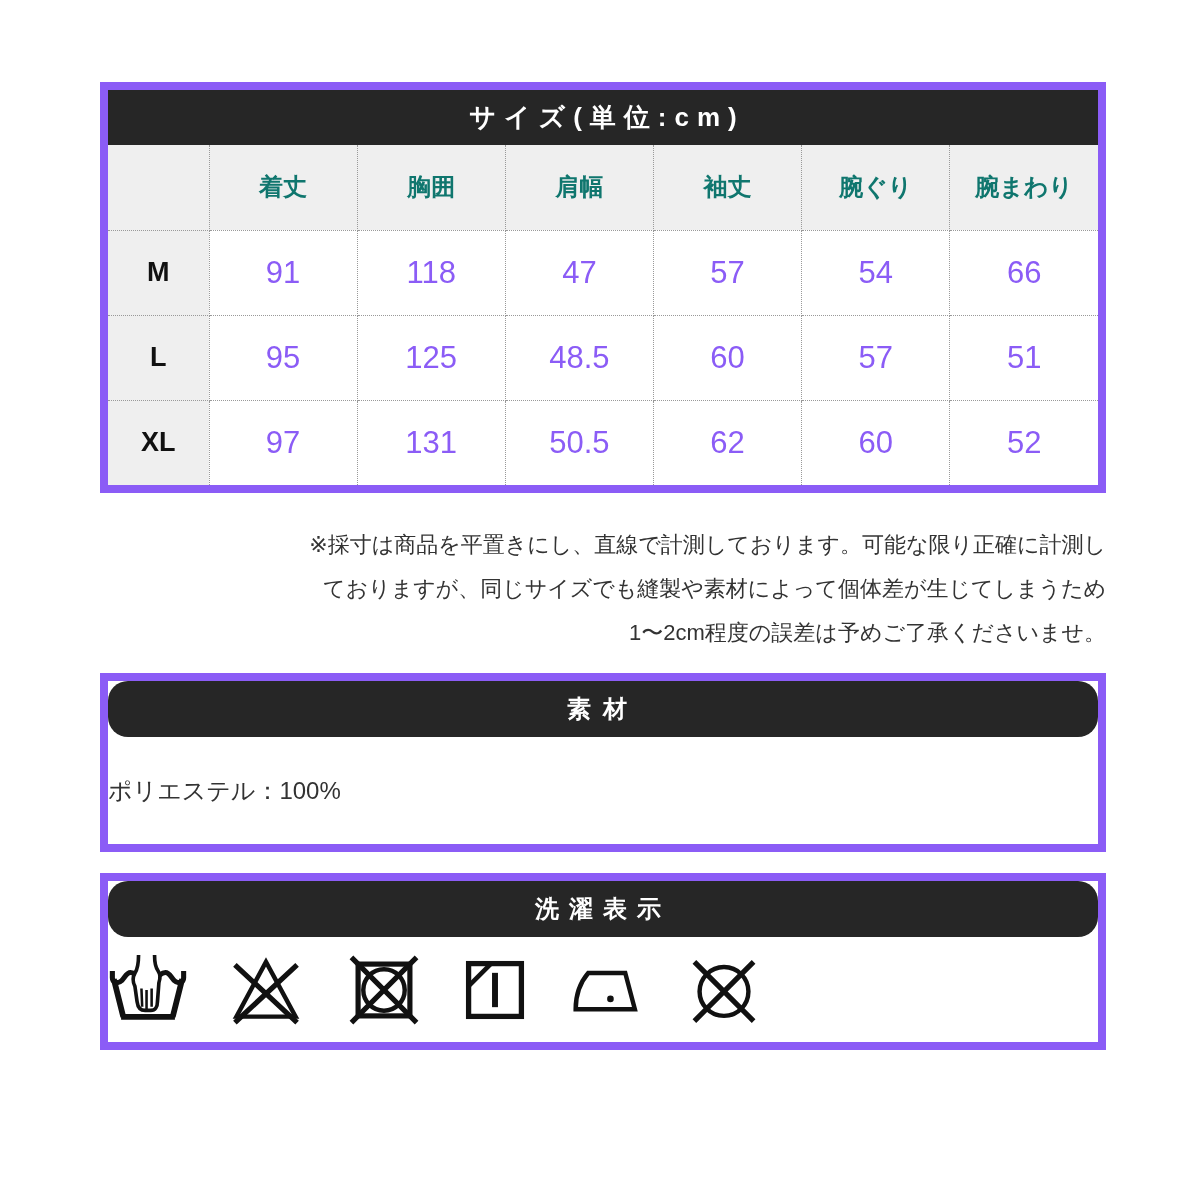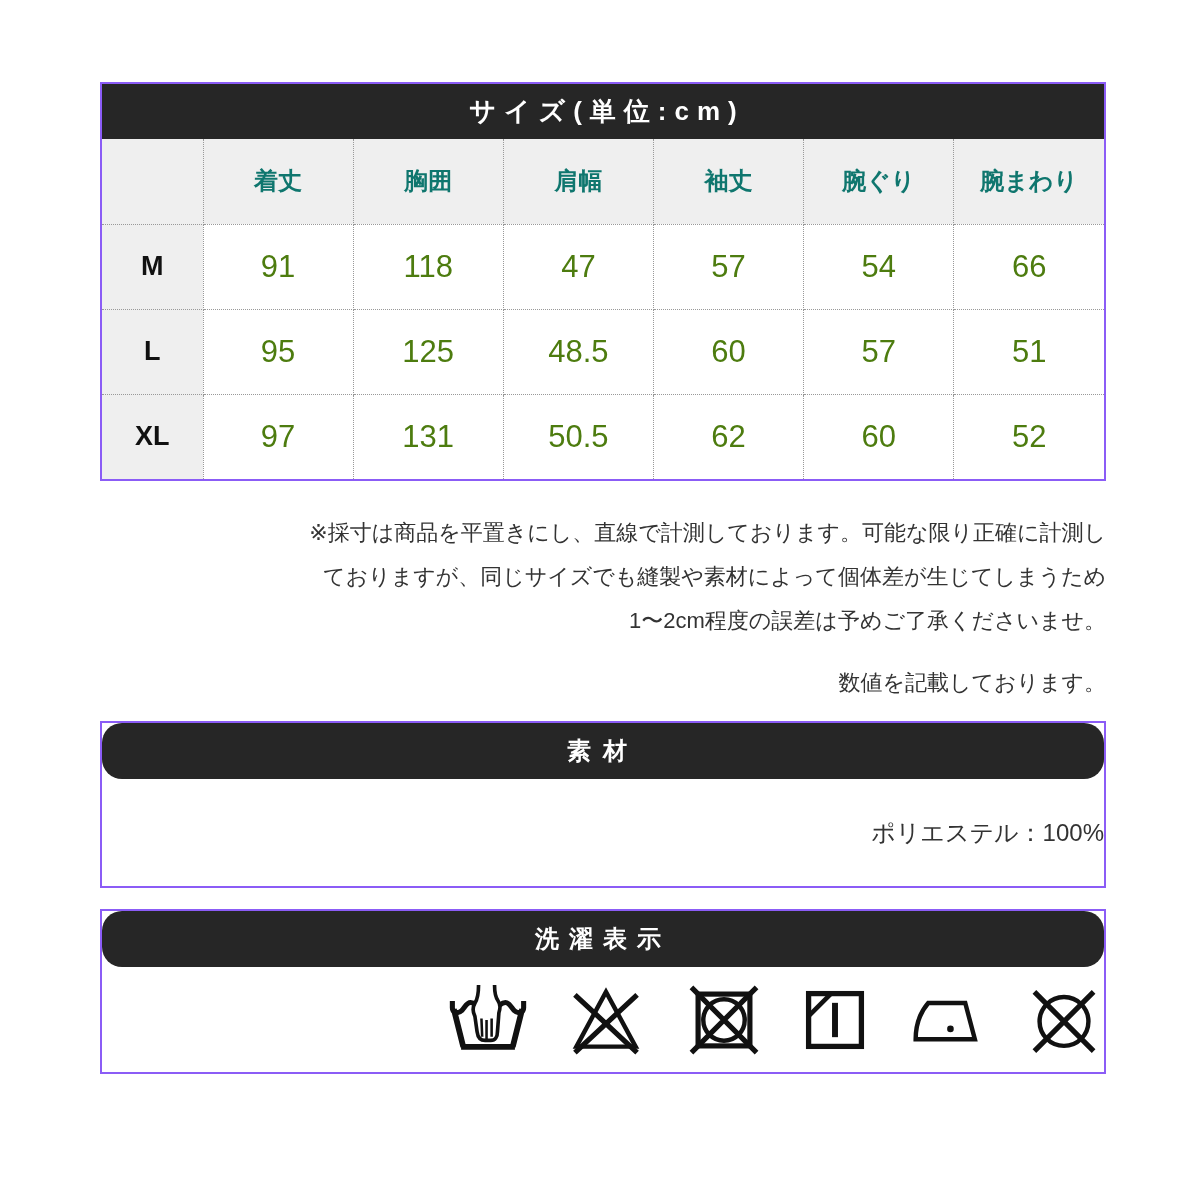--- a/index.html
+++ b/index.html
@@ -5,21 +5,21 @@
   * { box-sizing: border-box; }
   html,body { margin:0; padding:0; }
   body {
     width:1200px; height:1200px; background:#ffffff;
     font-family:"Liberation Sans","DejaVu Sans",sans-serif;
     color:#333;
   }
   .page { width:1006px; margin-left:100px; padding-top:82px; }
 
   
-  .sectionbox { border:2px solid #8b5cf6; background:#fff; }
+  .sectionbox { border:8px solid #8b5cf6; background:#fff; }
   .bar {
     background:#262626; color:#ffffff; text-align:center;
     font-weight:bold; white-space:nowrap; overflow:hidden;
   }
   .bar-size   { height:55px; line-height:55px; font-size:26px; letter-spacing:8px;  text-indent:8px; }
   .bar-small  { height:56px; line-height:56px; font-size:24px;border-radius:20px; }
   .ls12 { letter-spacing:12px; text-indent:12px; }
   .ls10 { letter-spacing:10px; text-indent:10px; }
 
   
@@ -30,33 +30,33 @@
     border:1px dotted #999; height:85px; padding:0;
     text-align:center; vertical-align:middle;
   }
   table.size tr:first-child > * { border-top:none; }
   table.size tr:last-child  > * { border-bottom:none; }
   table.size tr > *:first-child { border-left:none; }
   table.size tr > *:last-child  { border-right:none; }
   th.colh  { background:#efefef; font-size:24px; color:#0f766e; font-weight:bold; }
   th.corner{ background:#efefef; }
   th.rowh  { background:#efefef; font-size:27px; color:#111; font-weight:bold; }
-  td.val   { background:#ffffff; font-size:31px; color:#4d7c0f; font-weight:400; }
+  td.val   { background:#ffffff; font-size:31px; color:#8b5cf6; font-weight:400; }
 
   
   .notes { margin:30px 0 0 30px; font-size:22px; line-height:44px; color:#333; }
   .note + .note { margin-top:18px; }
   .note-line { display:block;text-align:right; }
   .note-line.cont { padding-left:22px; }
 
   
   .material-section { margin-top:16px; }
   .laundry-section  { margin-top:21px; }
   .body-box {
-    display:flex; align-items:center; justify-content:flex-end; background:#fff;
+    display:flex; align-items:center; justify-content:flex-start; background:#fff;
   }
   .material-body { height:107px; font-size:24px; color:#333; }
   .laundry-body  { height:105px; gap:38px; }
   .careicon { display:block; }
 </style>
 </head>
 <body>
 
 <div class="page">
 
@@ -115,21 +115,20 @@
       </table>
   </section>
 
   <div class="notes">
     <div class="note">
       <span class="note-line"><span class="marker">※</span><span>採寸は商品を平置きにし、直線で計測しております。可能な限り正確に計測し</span></span>
       <span class="note-line cont">ておりますが、同じサイズでも縫製や素材によって個体差が生じてしまうため</span>
       <span class="note-line cont">1〜2cm程度の誤差は予めご了承くださいませ。</span>
     </div>
     <div class="note">
-      <span class="note-line cont">数値を記載しております。</span>
     </div>
   </div>
 
   <section class="sectionbox material-section">
     <div class="bar bar-small">
       <span class="ls12">素材</span>
     </div>
     <div class="body-box material-body">
       <span>ポリエステル：100%</span>
     </div>

